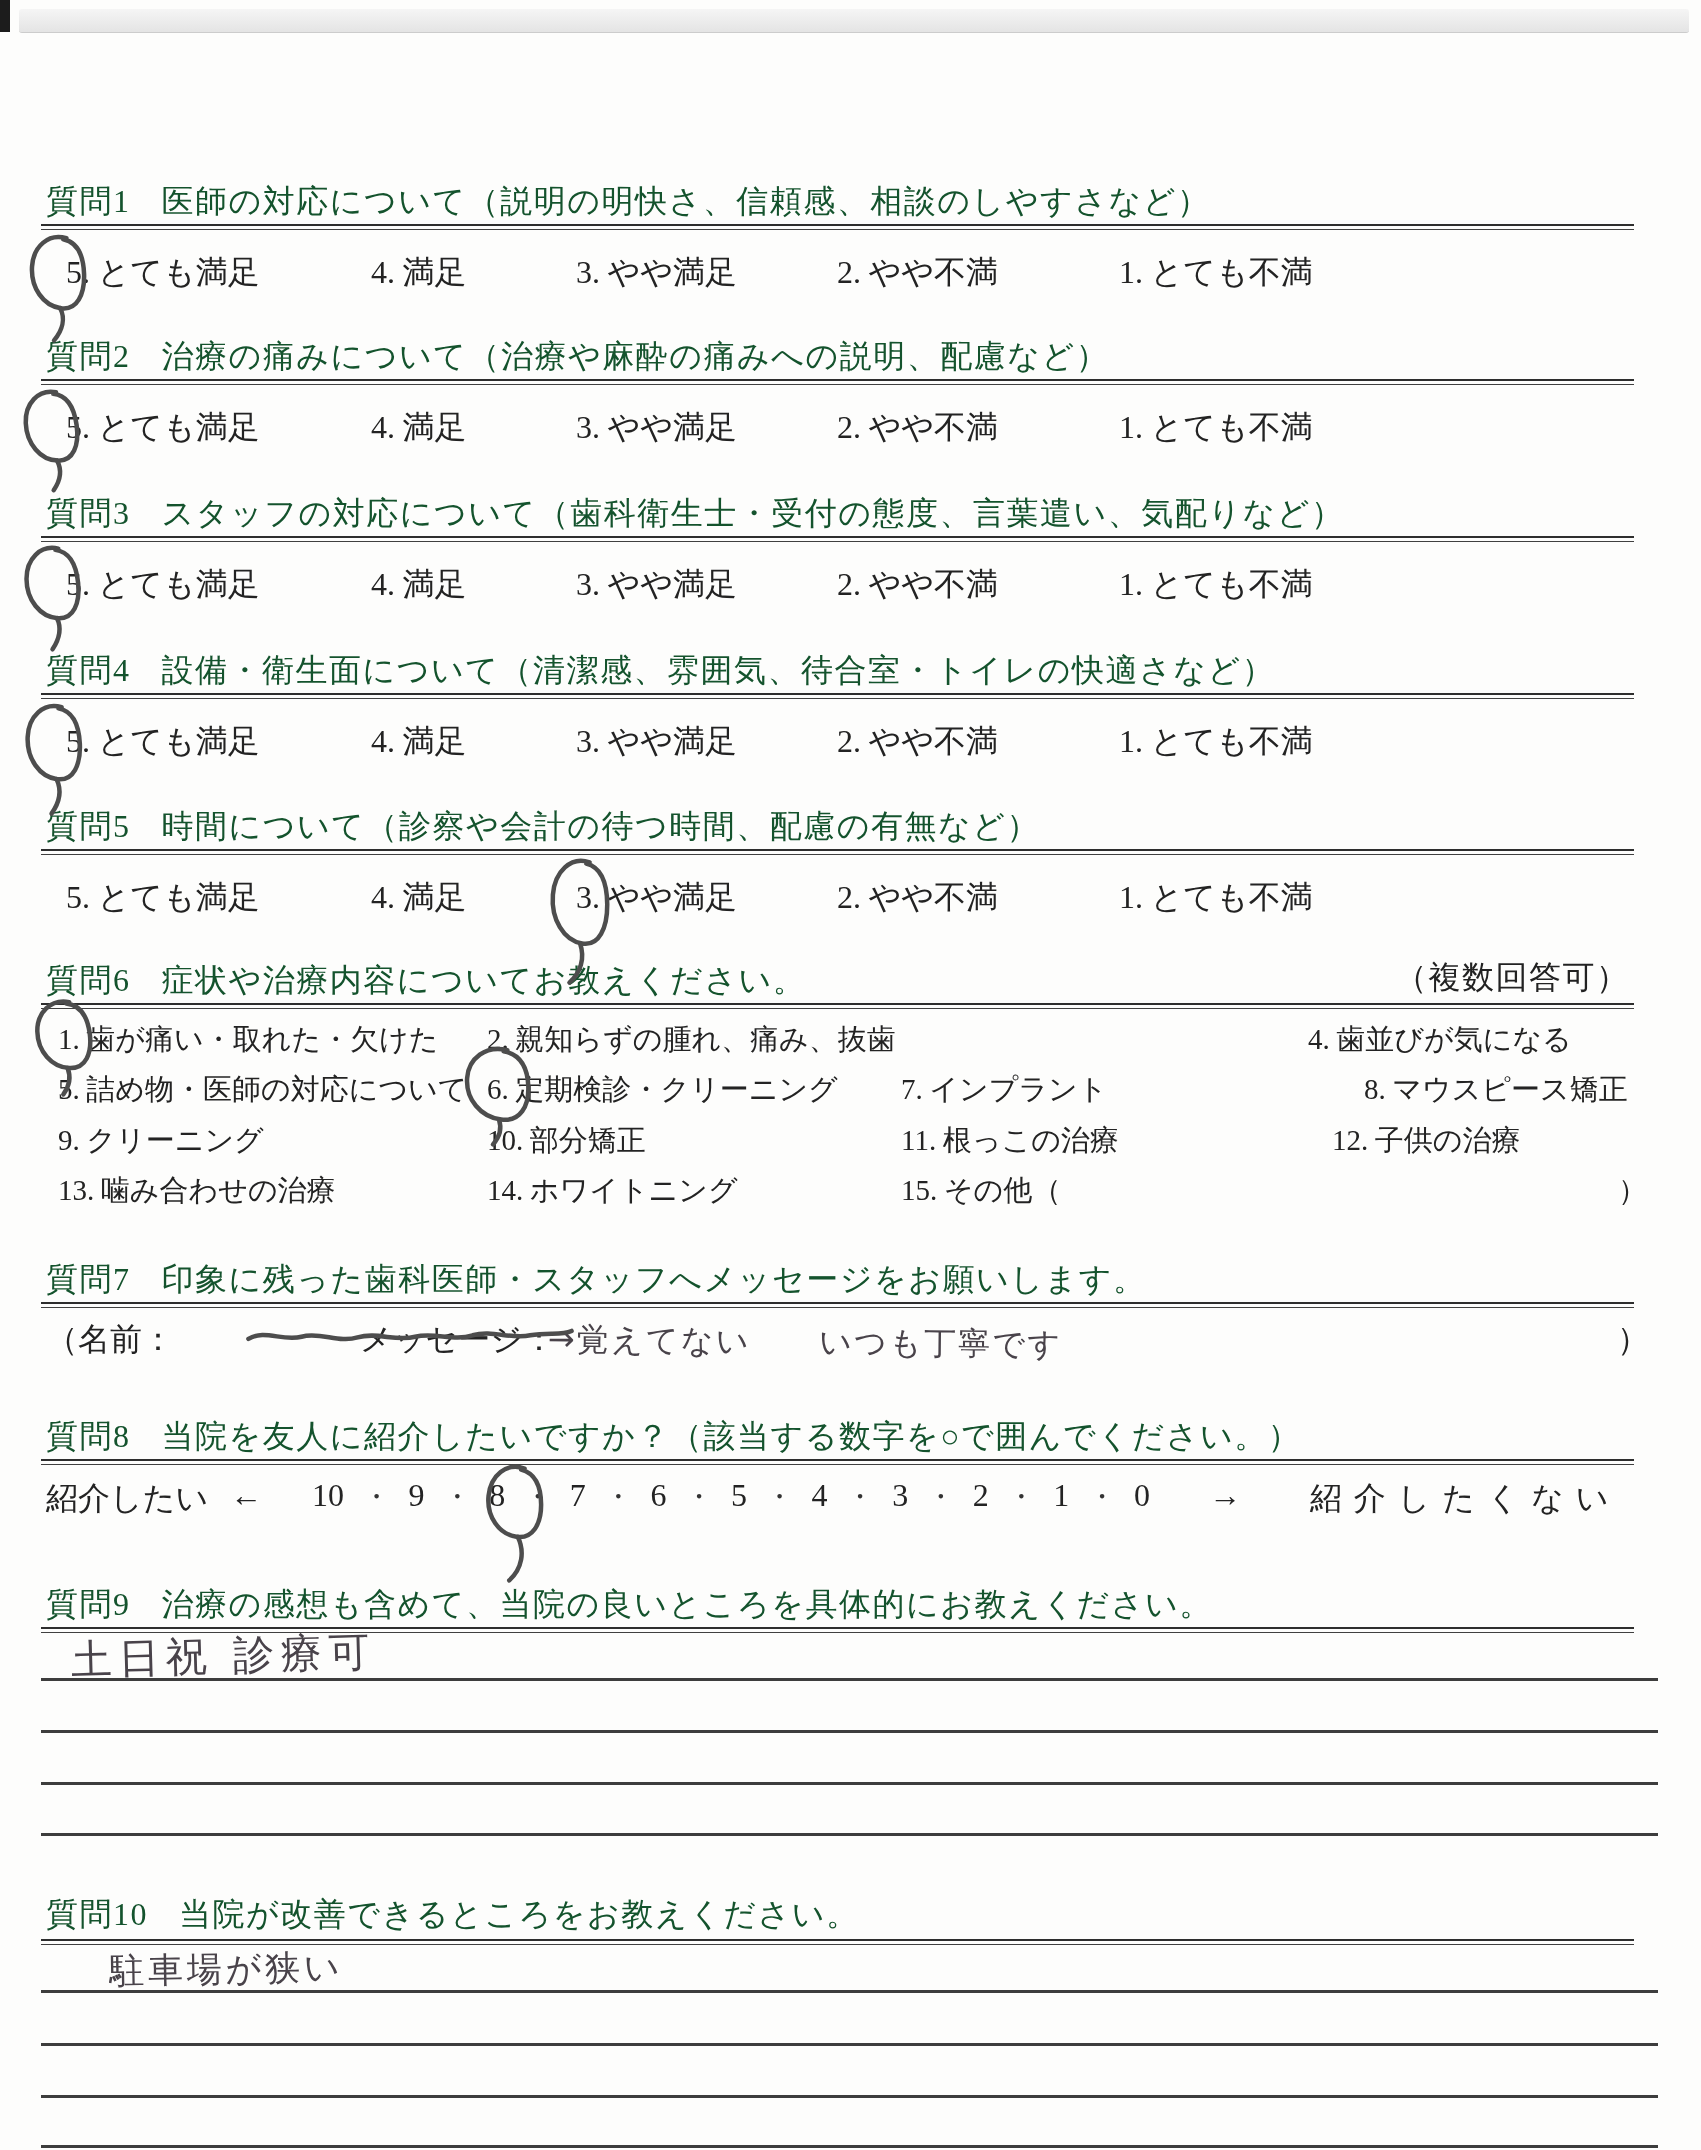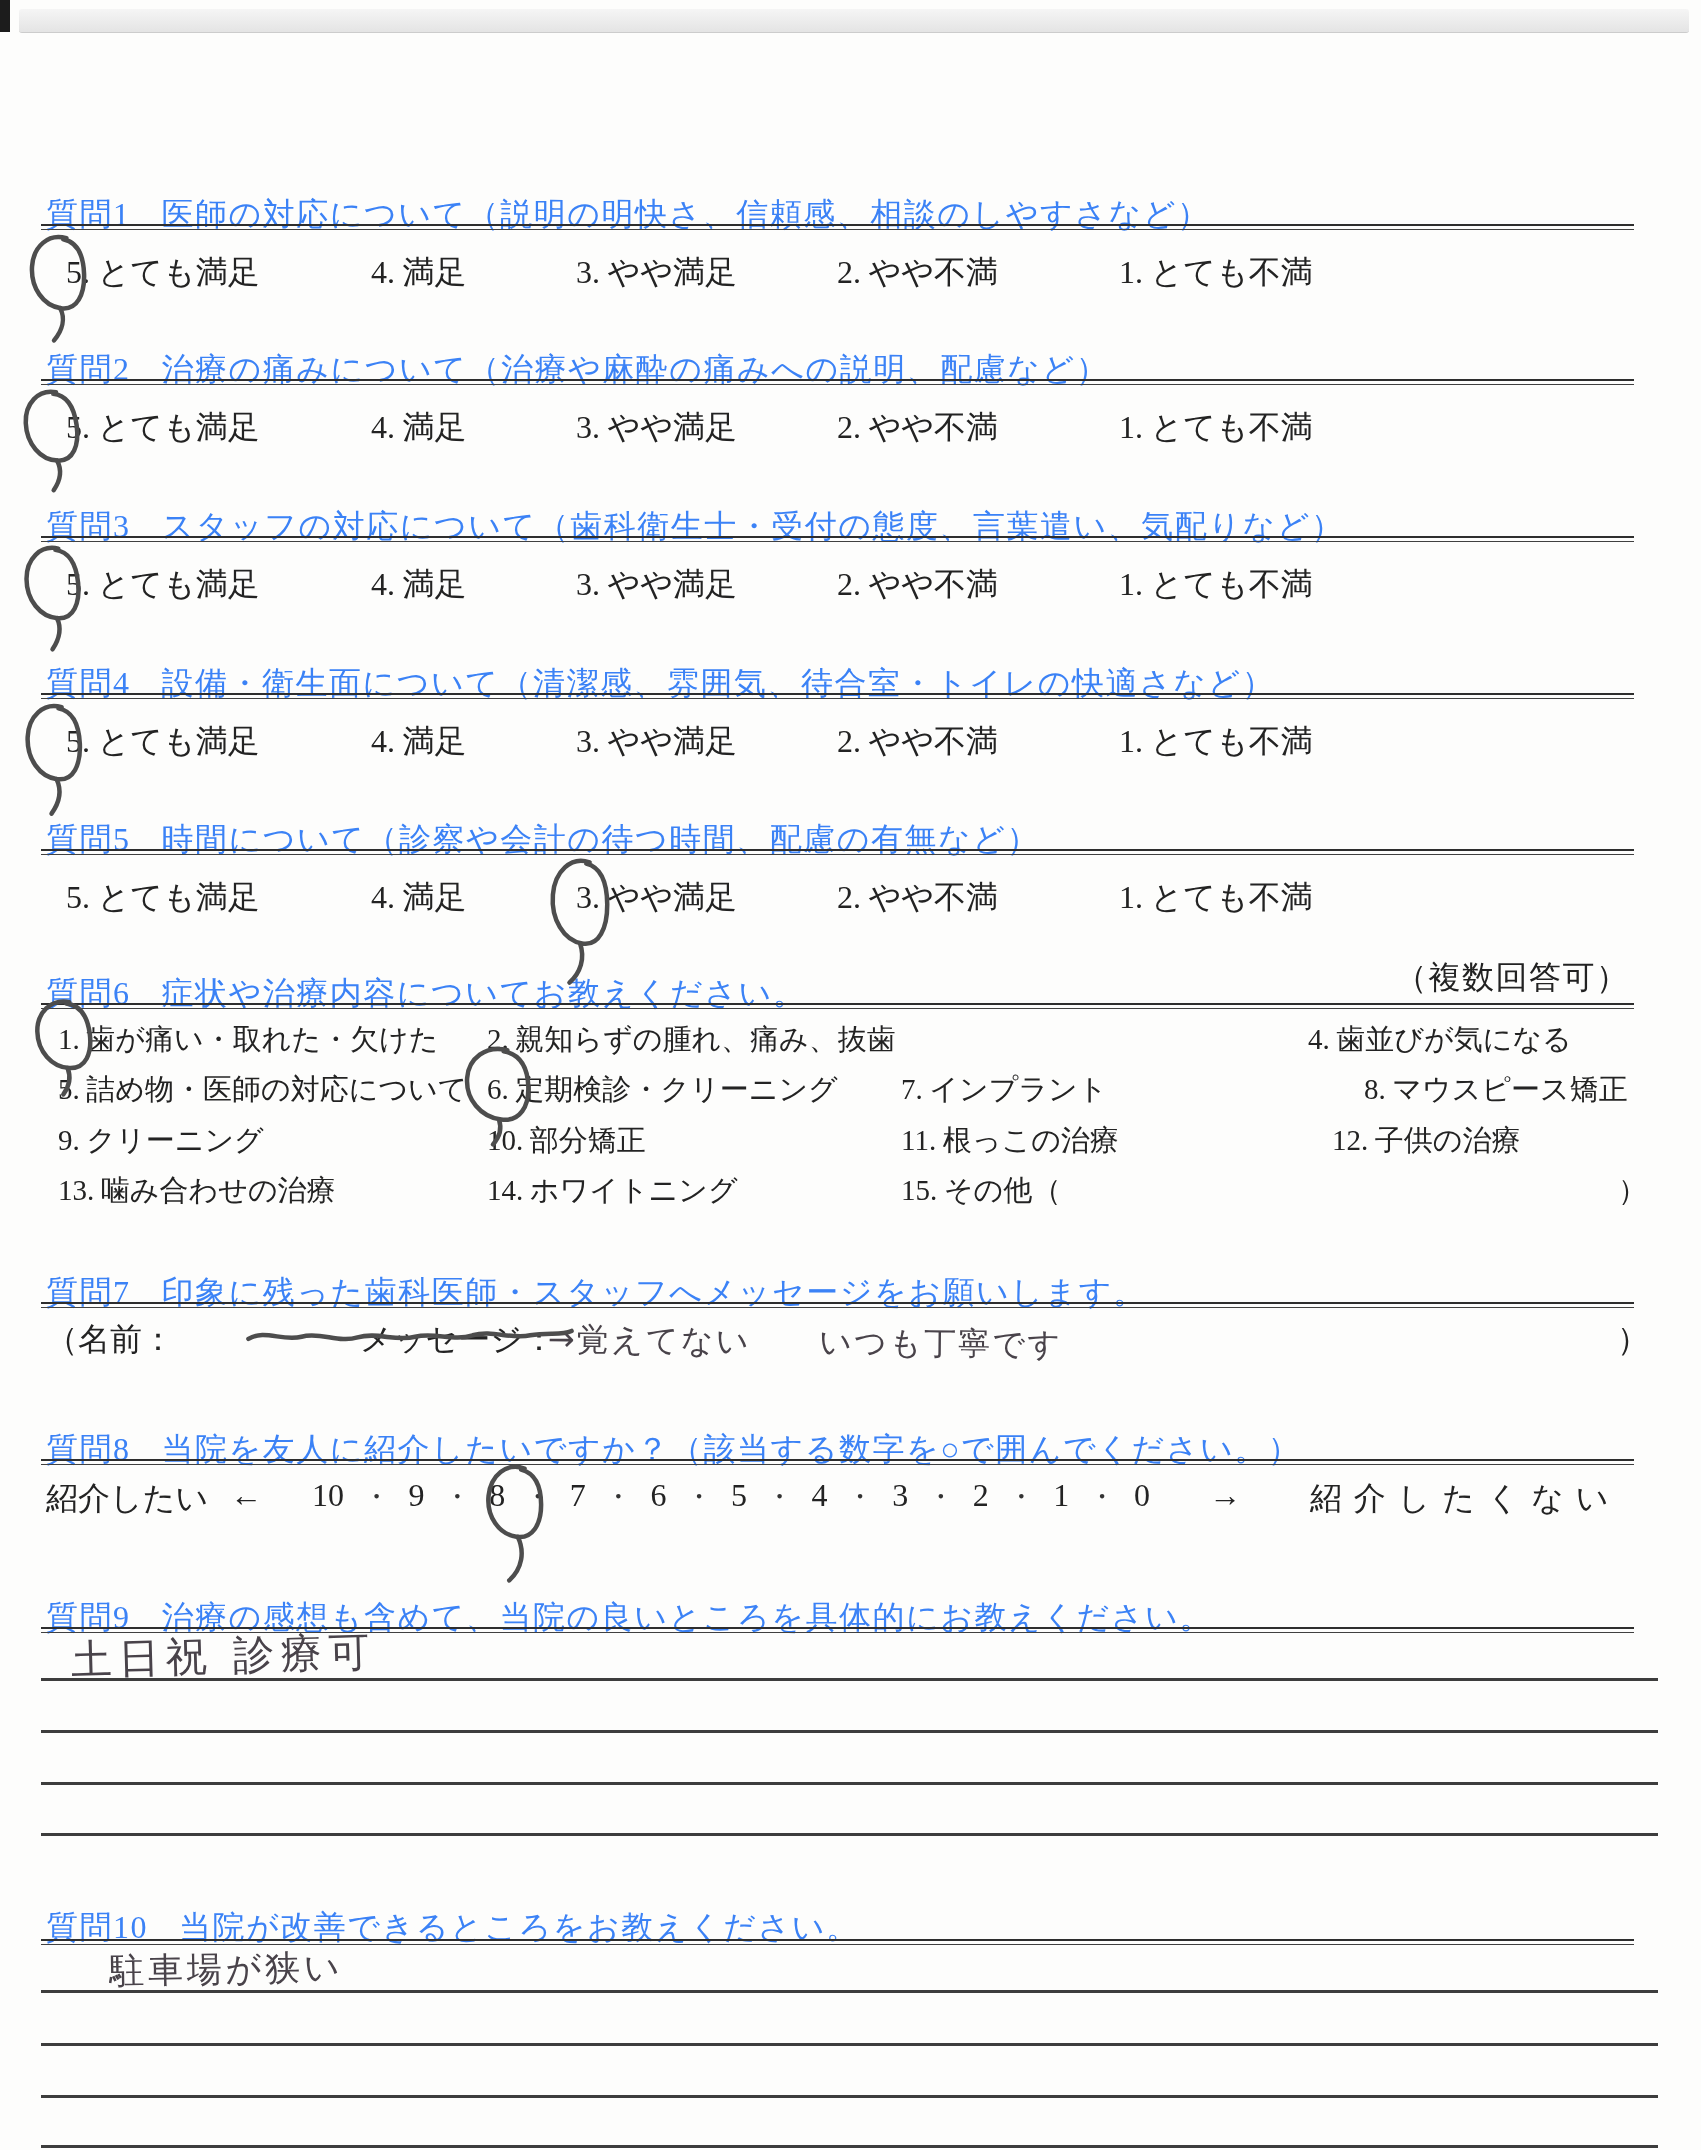--- a/index.html
+++ b/index.html
@@ -15,21 +15,21 @@
   .top-bar{
     position:absolute;left:19px;top:8.9px;width:1670px;height:23.6px;
     background:linear-gradient(180deg,#f5f5f5,#e4e4e4);
     border-bottom:1.5px solid #cccccc;border-radius:3px;
   }
   .form-title{
     position:absolute;left:44px;top:72px;
     font-size:47px;letter-spacing:3px;white-space:nowrap;color:#1d1d1d;
   }
   .qsec{position:absolute;left:0;width:1701px;}
-  .q-head{position:absolute;left:46px;top:16px;font-size:32px;letter-spacing:1.5px;white-space:nowrap;color:#3b82f6;}
+  .q-head{position:absolute;left:46px;top:3px;font-size:32px;letter-spacing:1.5px;white-space:nowrap;color:#14532d;}
   .q-no{display:inline-block;margin-right:31px;}
   .q-note{position:absolute;left:1395px;top:0;font-size:32px;letter-spacing:1.5px;white-space:nowrap;color:#222;}
   .rule{
     position:absolute;left:41px;top:47px;width:1593px;height:5.9px;
     border-top:2.2px solid #2e2e2e;border-bottom:1.5px solid #404040;
     box-sizing:border-box;
   }
   .rrow{position:absolute;top:74px;left:0;width:1701px;height:44px;font-size:32px;}
   .ropt{position:absolute;top:0;white-space:nowrap;}
   .rnum{margin-right:7.4px;}

